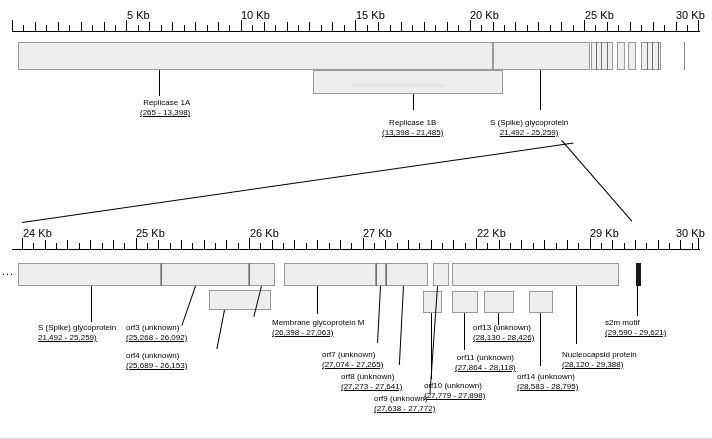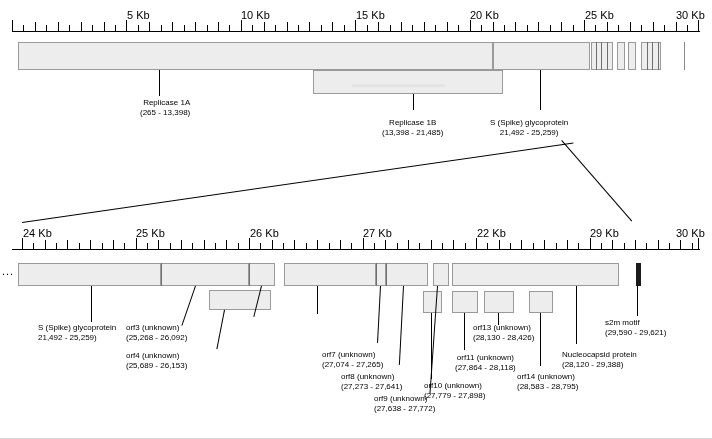--- a/index.html
+++ b/index.html
@@ -54,21 +54,21 @@
     width: 1px;
     background: #6f6f6f;
   }
   .callout {
     position: absolute;
     font-size: 8px;
     line-height: 10px;
     white-space: nowrap;
     color: #000000;
   }
-  .callout .l2 { display: block; }
+  .callout .l2 { display: block; text-decoration: underline; }
   .leader {
     position: absolute;
     background: #000000;
     transform-origin: 0 0;
     height: 1px;
   }
   .ellipsis {
     position: absolute;
     font-size: 11px;
     letter-spacing: 1px;
@@ -317,20 +317,24 @@
     <span>orf3 (unknown)</span>
     <span class="l2">(25,268 - 26,092)</span>
   </div>
 
   <div class="callout" style="left:126px; top:351px;">
     <span>orf4 (unknown)</span>
     <span class="l2">(25,689 - 26,153)</span>
   </div>
 
 
+  <div class="callout" style="left:272px; top:318px;">
+    <span>Membrane glycoprotein M</span>
+    <span class="l2">(26,398 - 27,063)</span>
+  </div>
 
   <div class="callout" style="left:322px; top:350px;">
     <span>orf7 (unknown)</span>
     <span class="l2">(27,074 - 27,265)</span>
   </div>
 
   <div class="callout" style="left:341px; top:372px;">
     <span>orf8 (unknown)</span>
     <span class="l2">(27,273 - 27,641)</span>
   </div>

